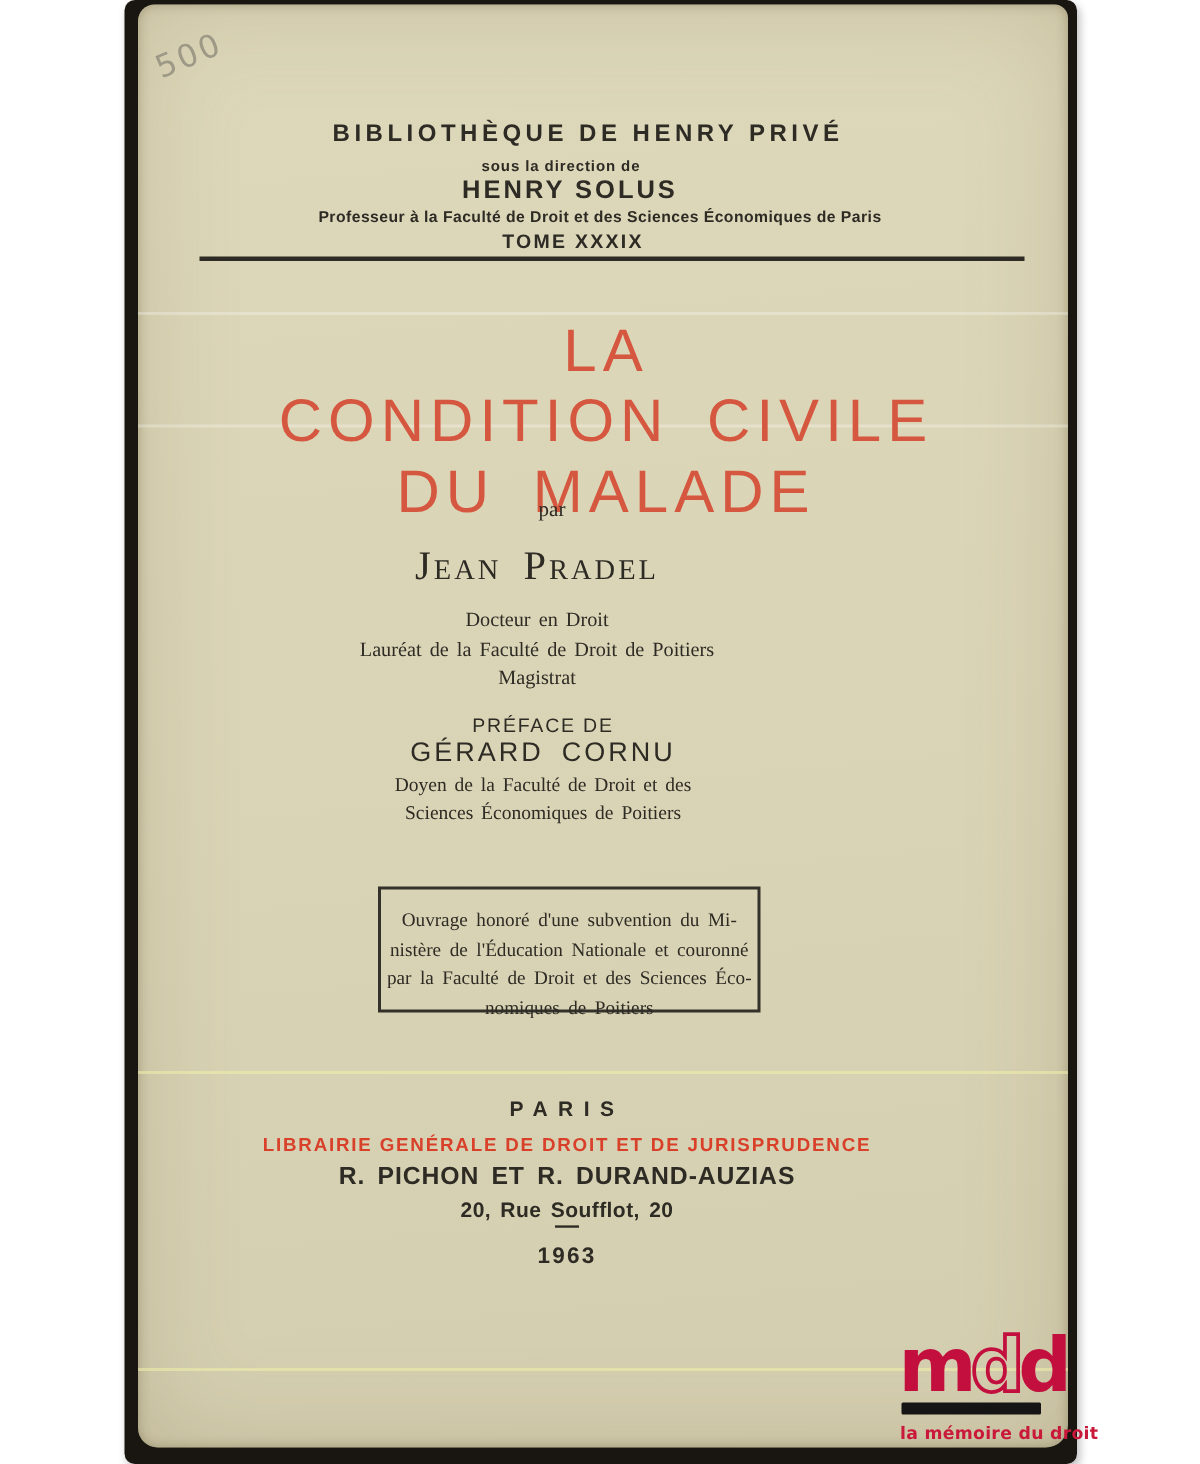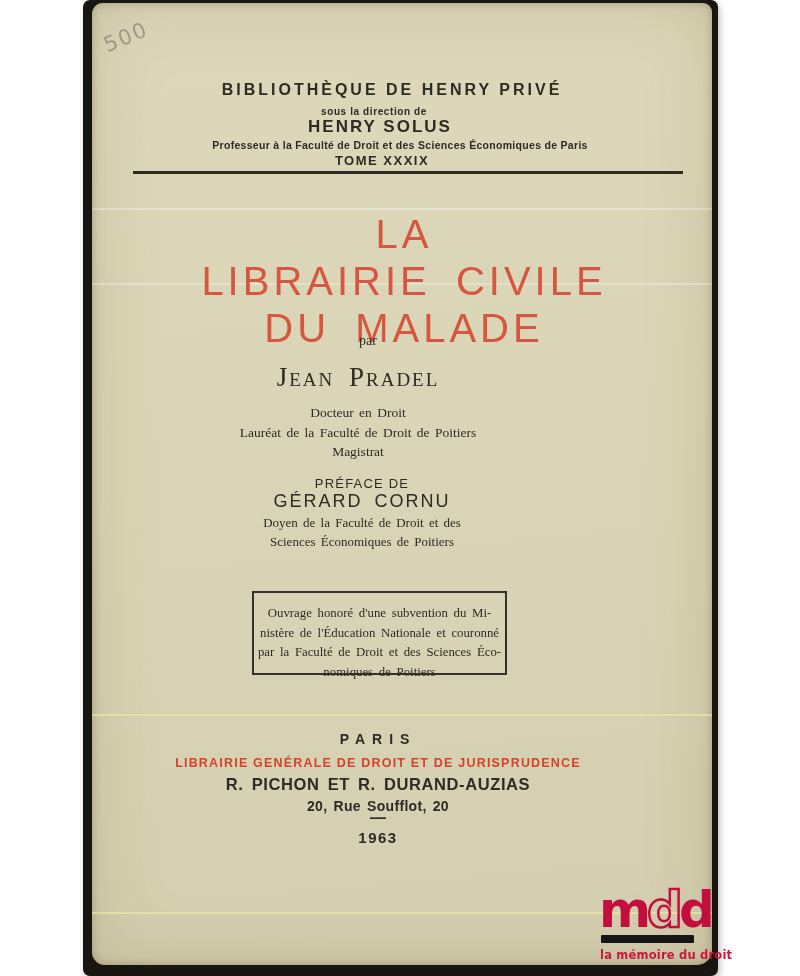--- a/index.html
+++ b/index.html
@@ -86,21 +86,21 @@
 
       <div class="cblock series">BIBLIOTHÈQUE DE HENRY PRIVÉ</div>
       <div class="cblock direction">sous la direction de</div>
       <div class="cblock solus">HENRY SOLUS</div>
       <div class="cblock professeur">Professeur à la Faculté de Droit et des Sciences Économiques de Paris</div>
       <div class="cblock tome">TOME XXXIX</div>
       <div class="rule"></div>
 
       <div class="cblock title">
         <div>LA</div>
-        <div>LIBRAIRIE CIVILE</div>
+        <div>CONDITION CIVILE</div>
         <div>DU MALADE</div>
       </div>
 
       <div class="cblock serif par">par</div>
       <div class="cblock serif author-name">Jean Pradel</div>
       <div class="cblock serif qual1">Docteur en Droit</div>
       <div class="cblock serif qual2">Lauréat de la Faculté de Droit de Poitiers</div>
       <div class="cblock serif qual3">Magistrat</div>
 
       <div class="cblock preface-label">PRÉFACE DE</div>

